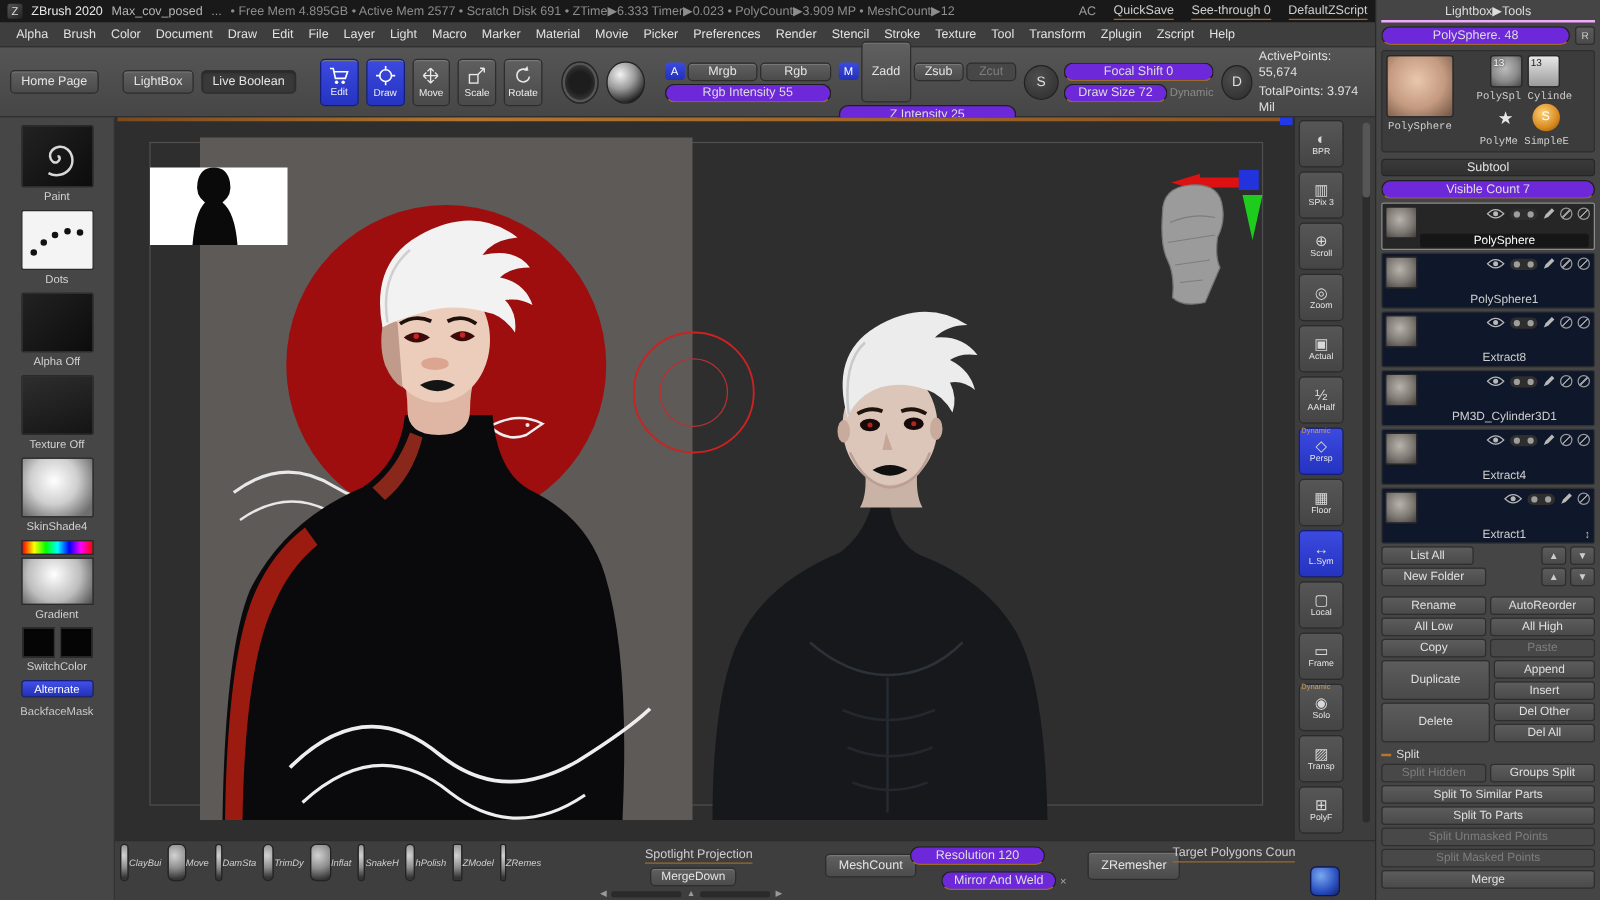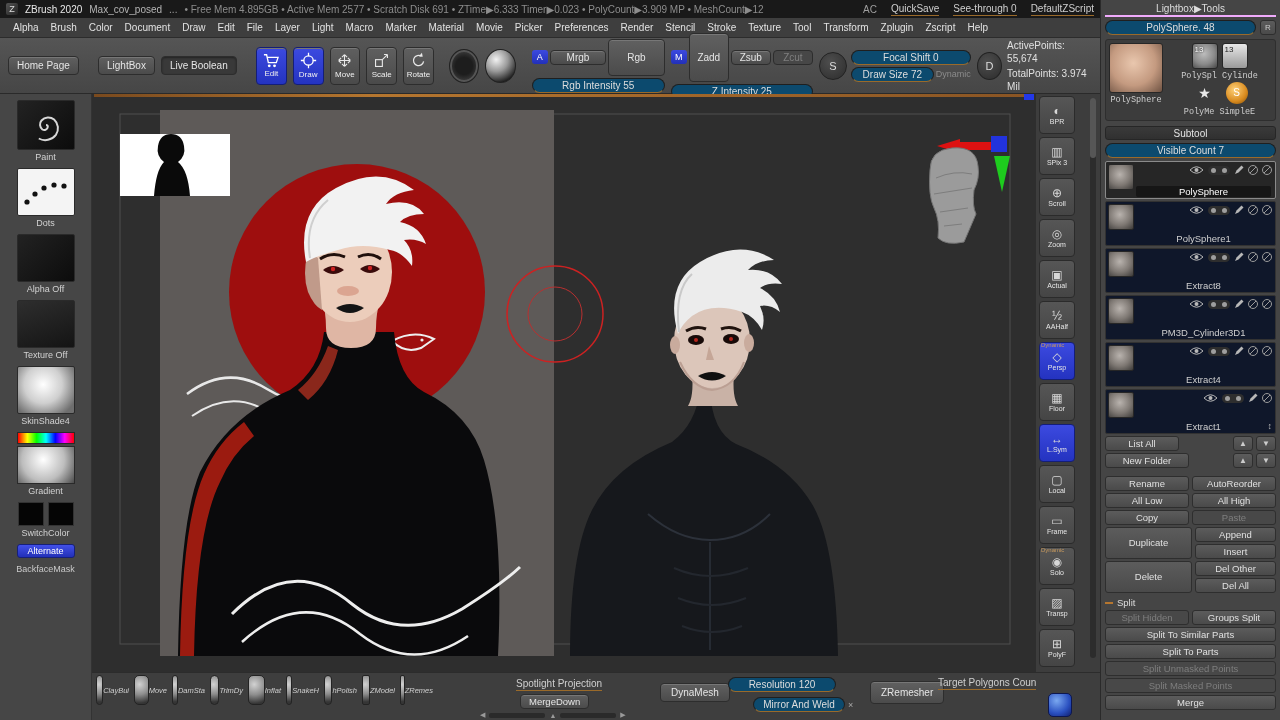--- a/index.html
+++ b/index.html
@@ -35,21 +35,21 @@
   .btn.disabled { background:#474747; color:#7f7f7f; box-shadow:none; }
   .toolbtn { width:34px; height:38px; border-radius:4px; display:flex; flex-direction:column;
              align-items:center; justify-content:center; gap:1px; font-size:8px; color:#f0f0f0;
              background:linear-gradient(#5f5f5f,#4a4a4a); border:1px solid #2d2d2d; box-shadow:inset 0 1px 0 #777;}
   .toolbtn.blue { background:linear-gradient(#3c4ae0,#2433c0); border-color:#141e78; }
   .orb { width:34px; height:34px; border-radius:50%; border:1px solid #222; }
   .orb.brush { background:radial-gradient(circle at 50% 50%, #1d1d1d 40%, #3a3a3a 70%, #2a2a2a); box-shadow:0 0 0 2px #555 inset; }
   .orb.material { background:radial-gradient(circle at 35% 30%, #f2f2f2, #9a9a9a 40%, #1c1c1c 80%); }
   .badge { width:16px; height:14px; border-radius:3px; background:linear-gradient(#3c4ae0,#2230b8);
            color:#fff; font-size:9px; text-align:center; line-height:14px; }
-  .slider { background:#0c4a6e; border-radius:8px; border:1px solid #1f1f1f; border-bottom:1px solid #9a6a2a;
+  .slider { background:#6d28d9; border-radius:8px; border:1px solid #1f1f1f; border-bottom:1px solid #9a6a2a;
             color:#ddd; font-size:10px; text-align:center; height:15px; line-height:13px; }
   .shelfcol { display:flex; flex-direction:column; gap:2px; }
   .shelfrow { display:flex; gap:2px; align-items:center; }
   .circbadge { width:28px; height:28px; border-radius:50%; background:radial-gradient(circle at 40% 35%, #4e4e4e, #2c2c2c);
                border:1px solid #222; color:#ddd; font-size:11px; text-align:center; line-height:27px; }
   .ptstext { font-size:10px; color:#e0e0e0; line-height:13px; }
   .dyn { font-size:9px; color:#8b8b8b; }
 
   
   .palette { position:absolute; left:0; top:94px; width:92px; height:626px; background:#464646;
@@ -240,21 +240,21 @@
     </div>
     <span style="width:4px"></span>
     <div class="orb brush"></div>
     <div class="orb material"></div>
     <span style="width:4px"></span>
 
     <div class="shelfcol" style="width:148px">
       <div class="shelfrow">
         <span class="badge">A</span>
         <button class="btn" style="flex:1;padding:1px 4px">Mrgb</button>
-        <button class="btn" style="flex:1;padding:12px 4px">Rgb</button>
+        <button class="btn" style="flex:1;padding:1px 4px">Rgb</button>
       </div>
       <div class="slider">Rgb Intensity 55</div>
     </div>
 
     <div class="shelfcol" style="width:158px">
       <div class="shelfrow">
         <span class="badge">M</span>
         <button class="btn" style="flex:1;padding:18px 3px">Zadd</button>
         <button class="btn" style="flex:1;padding:1px 3px">Zsub</button>
         <button class="btn disabled" style="flex:1;padding:1px 3px">Zcut</button>
@@ -698,21 +698,21 @@
           <span class="blabel">ZModel</span>
         </div>
       <div class="brush">
           <div class="bthumb" style="border-radius:2px"></div>
           <span class="blabel">ZRemes</span>
         </div>
     </div>
 
     <span class="bb-abs ubtn" style="left:424px;top:5px;font-size:10px">Spotlight Projection</span>
     <button class="bb-abs btn" style="left:428px;top:21px;padding:1px 8px;font-size:9.5px">MergeDown</button>
-    <button class="bb-abs btn" style="left:568px;top:10px;padding:3px 10px">DynaMesh</button>
+    <button class="bb-abs btn" style="left:568px;top:10px;padding:3px 10px">MeshCount</button>
     <div class="bb-abs slider" style="left:636px;top:4px;width:108px">Resolution 120</div>
     <div class="bb-abs" style="left:661px;top:24px;display:flex;align-items:center;gap:3px">
       <div class="slider" style="width:92px">Mirror And Weld</div>
       <span style="font-size:9px;color:#aaa">×</span>
     </div>
     <button class="bb-abs btn" style="left:778px;top:8px;padding:5px 10px">ZRemesher</button>
     <span class="bb-abs ubtn" style="left:846px;top:4px;font-size:10px">Target Polygons Coun</span>
 
     <div class="minScroll">
       <span>◀</span>

